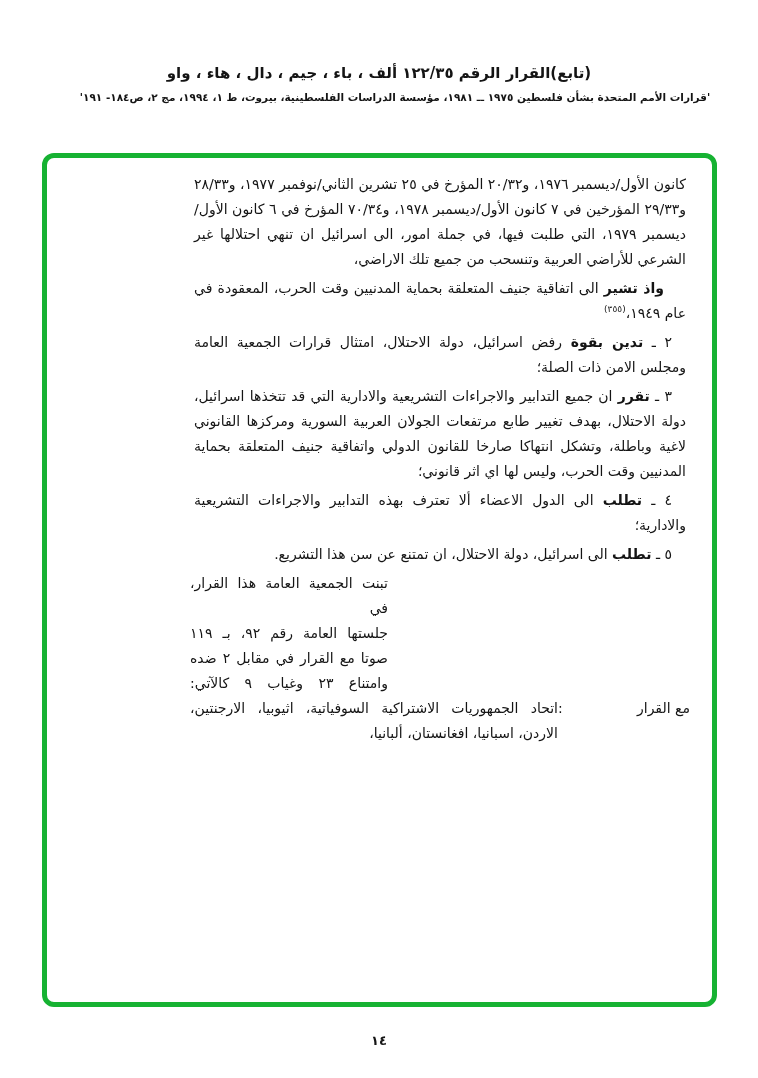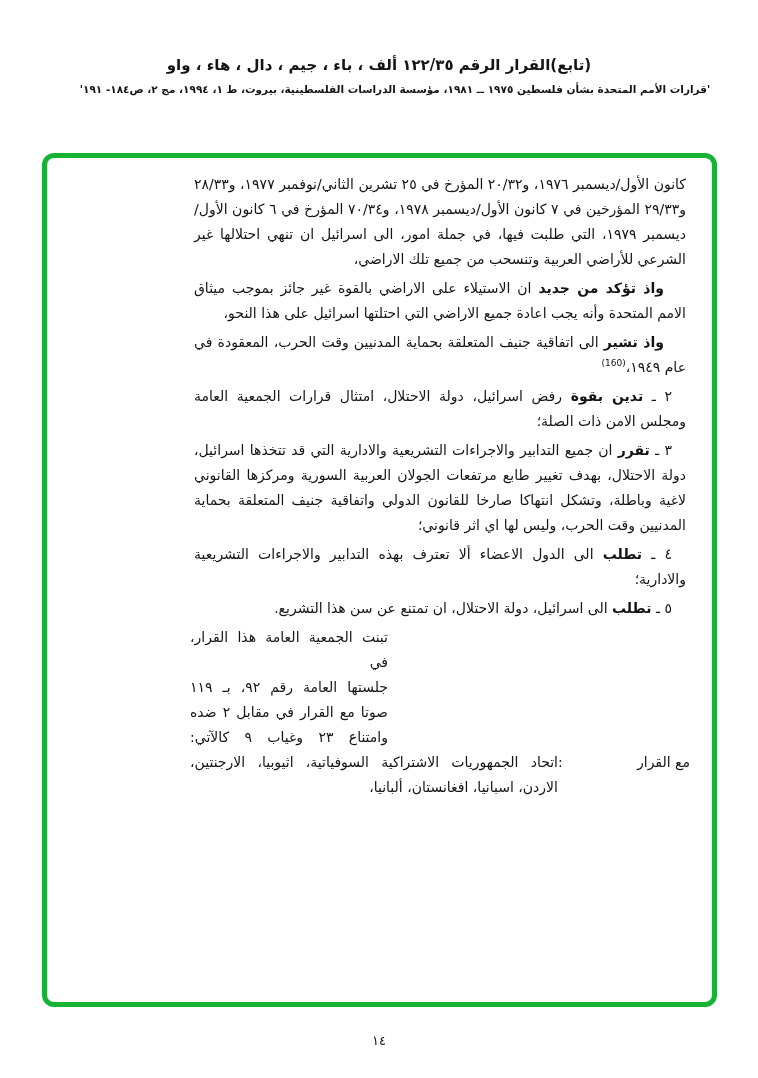--- a/index.html
+++ b/index.html
@@ -1,21 +1,21 @@
 <!DOCTYPE html>
 <html lang="ar" dir="rtl"><head>
 <meta charset="utf-8">
 <style>
   html,body{margin:0;padding:0;background:#ffffff;}
   .page{
     position:relative;width:758px;height:1078px;background:#ffffff;
     font-family:"DejaVu Sans",sans-serif;color:#141414;direction:rtl;overflow:hidden;
   }
   
-  .header{position:absolute;top:56px;left:0;width:100%;text-align:center;}
+  .header{position:absolute;top:64px;left:0;width:100%;text-align:center;}
   .header-line1{font-size:15px;font-weight:bold;letter-spacing:.2px;}
   .header-line2{font-size:10.5px;font-weight:bold;margin-top:9px;padding-left:32px;}
   
   .frame{
     position:absolute;left:42px;top:153px;width:675px;height:854px;
     border:5px solid #16b232;border-radius:12px;box-sizing:border-box;background:#ffffff;
   }
   
   .content{
     position:absolute;top:10px;right:22px;width:500px;
@@ -31,41 +31,40 @@
   
   .vote-row{display:flex;}
   .vote-label{width:132px;flex:0 0 132px;display:flex;justify-content:space-between;}
   .vote-value{flex:1;text-align:justify;}
   
   .footnote{position:absolute;top:740px;right:22px;width:340px;text-align:right;}
   .fn-rule{width:118px;height:2px;background:#000;margin:0 0 7px auto;}
   .fn-text{font-size:10px;font-weight:bold;line-height:14px;}
   
   .page-number{position:absolute;bottom:30px;left:0;width:100%;text-align:center;
-    font-size:13px;font-weight:normal;}
+    font-size:13px;font-weight:bold;}
 </style>
 </head>
 <body>
 
 <div class="page">
 
   <div class="header">
     <div class="header-line1">(تابع)القرار الرقم  ١٢٢/٣٥ ألف ، باء ، جيم ، دال ، هاء ، واو</div>
     <div class="header-line2">'قرارات الأمم المتحدة بشأن فلسطين ١٩٧٥ ــ ١٩٨١، مؤسسة الدراسات الفلسطينية، بيروت، ط ١، ١٩٩٤، مج ٢، ص١٨٤- ١٩١'</div>
   </div>
 
   <div class="frame">
 
     <div class="content">
 
       <p>كانون الأول/ديسمبر ١٩٧٦، و٢٠/٣٢ المؤرخ في ٢٥ تشرين الثاني/نوفمبر ١٩٧٧، و٢٨/٣٣ و٢٩/٣٣ المؤرخين في ٧ كانون الأول/ديسمبر ١٩٧٨، و٧٠/٣٤ المؤرخ في ٦ كانون الأول/ديسمبر ١٩٧٩، التي طلبت فيها، في جملة امور، الى اسرائيل ان تنهي احتلالها غير الشرعي للأراضي العربية وتنسحب من جميع تلك الاراضي،</p>
 
-      <p class="indent"><b>واذ تؤكد من جديد</b><span> ان الاستيلاء على الاراضي بالقوة غير جائز بموجب ميثاق الامم المتحدة وأنه يجب اعادة جميع الاراضي التي احتلتها اسرائيل على هذا النحو،</span></p>
 
-      <p class="indent"><b>واذ تشير</b><span> الى اتفاقية جنيف المتعلقة بحماية المدنيين وقت الحرب، المعقودة في عام ١٩٤٩،</span><sup class="fn-marker">(160)</sup></p>
+      <p class="indent"><b>واذ تشير</b><span> الى اتفاقية جنيف المتعلقة بحماية المدنيين وقت الحرب، المعقودة في عام ١٩٤٩،</span><sup class="fn-marker">(٣٥٥)</sup></p>
 
 
       <p class="item"><span>٢ ـ </span><b>تدين بقوة</b><span> رفض اسرائيل، دولة الاحتلال، امتثال قرارات الجمعية العامة ومجلس الامن ذات الصلة؛</span></p>
 
       <p class="item"><span>٣ ـ </span><b>تقرر</b><span> ان جميع التدابير والاجراءات التشريعية والادارية التي قد تتخذها اسرائيل، دولة الاحتلال، بهدف تغيير طابع مرتفعات الجولان العربية السورية ومركزها القانوني لاغية وباطلة، وتشكل انتهاكا صارخا للقانون الدولي واتفاقية جنيف المتعلقة بحماية المدنيين وقت الحرب، وليس لها اي اثر قانوني؛</span></p>
 
       <p class="item"><span>٤ ـ </span><b>تطلب</b><span> الى الدول الاعضاء ألا تعترف بهذه التدابير والاجراءات التشريعية والادارية؛</span></p>
 
       <p class="item"><span>٥ ـ </span><b>تطلب</b><span> الى اسرائيل، دولة الاحتلال، ان تمتنع عن سن هذا التشريع.</span></p>
 

